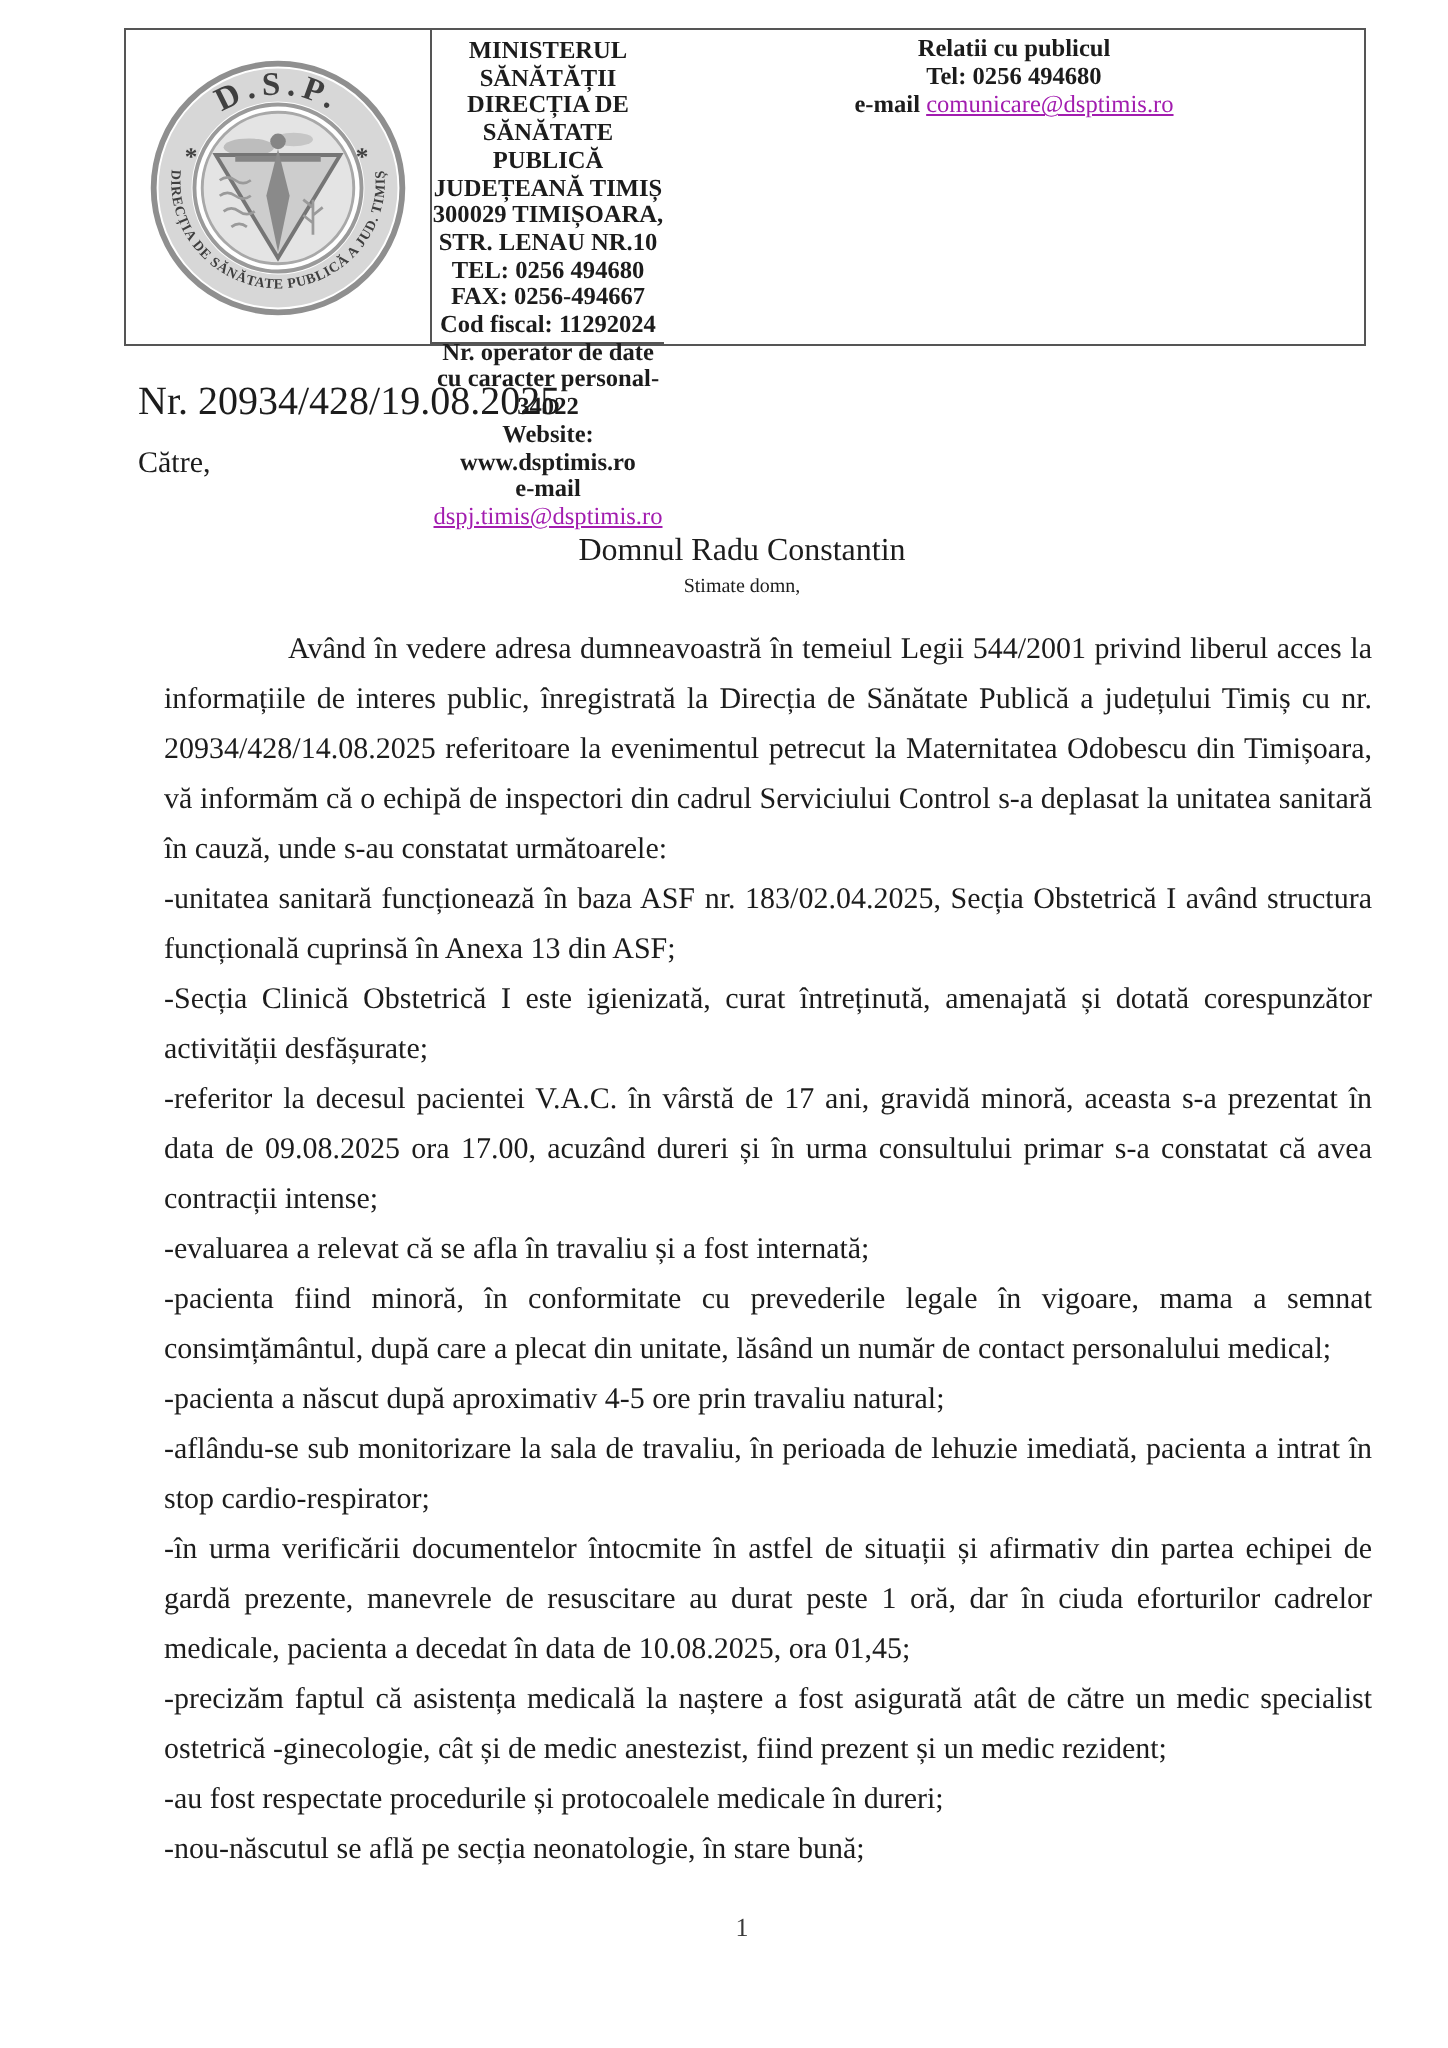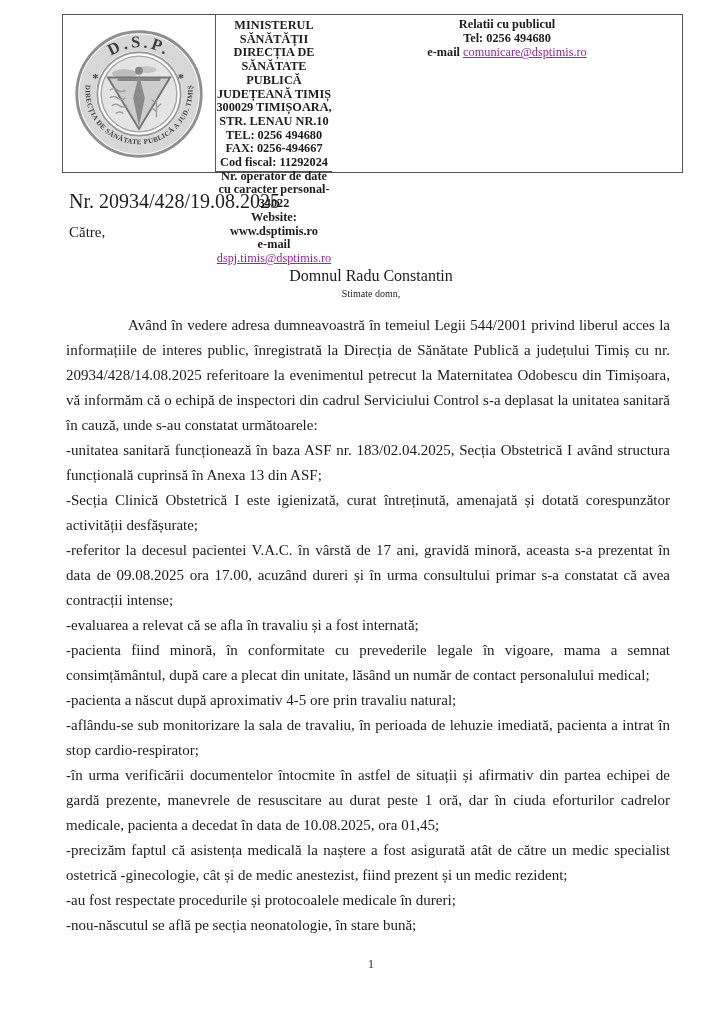--- a/index.html
+++ b/index.html
@@ -47,21 +47,21 @@
     color:#a21caf;
     text-decoration:underline;
   }
   
   .doc-number{position:absolute;left:69px;top:190px;font-size:20px;}
   .salutation{position:absolute;left:69px;top:224px;font-size:15px;}
   .recipient-block{position:absolute;left:69px;top:267px;width:604px;text-align:center;}
   .recipient{font-size:16px;}
   .greeting{font-size:10px;margin-top:3px;}
   .body-text{
-    position:absolute;left:66px;top:313px;width:604px;
+    position:absolute;left:82px;top:313px;width:604px;
     font-size:15px;line-height:25px;
     text-align:justify;
   }
   .body-text p{margin:0;}
   .intro{text-indent:62px;}
   .page-footer{
     position:absolute;left:69px;top:956px;width:604px;
     text-align:center;font-size:13px;color:#3a3a3a;
   }
   

